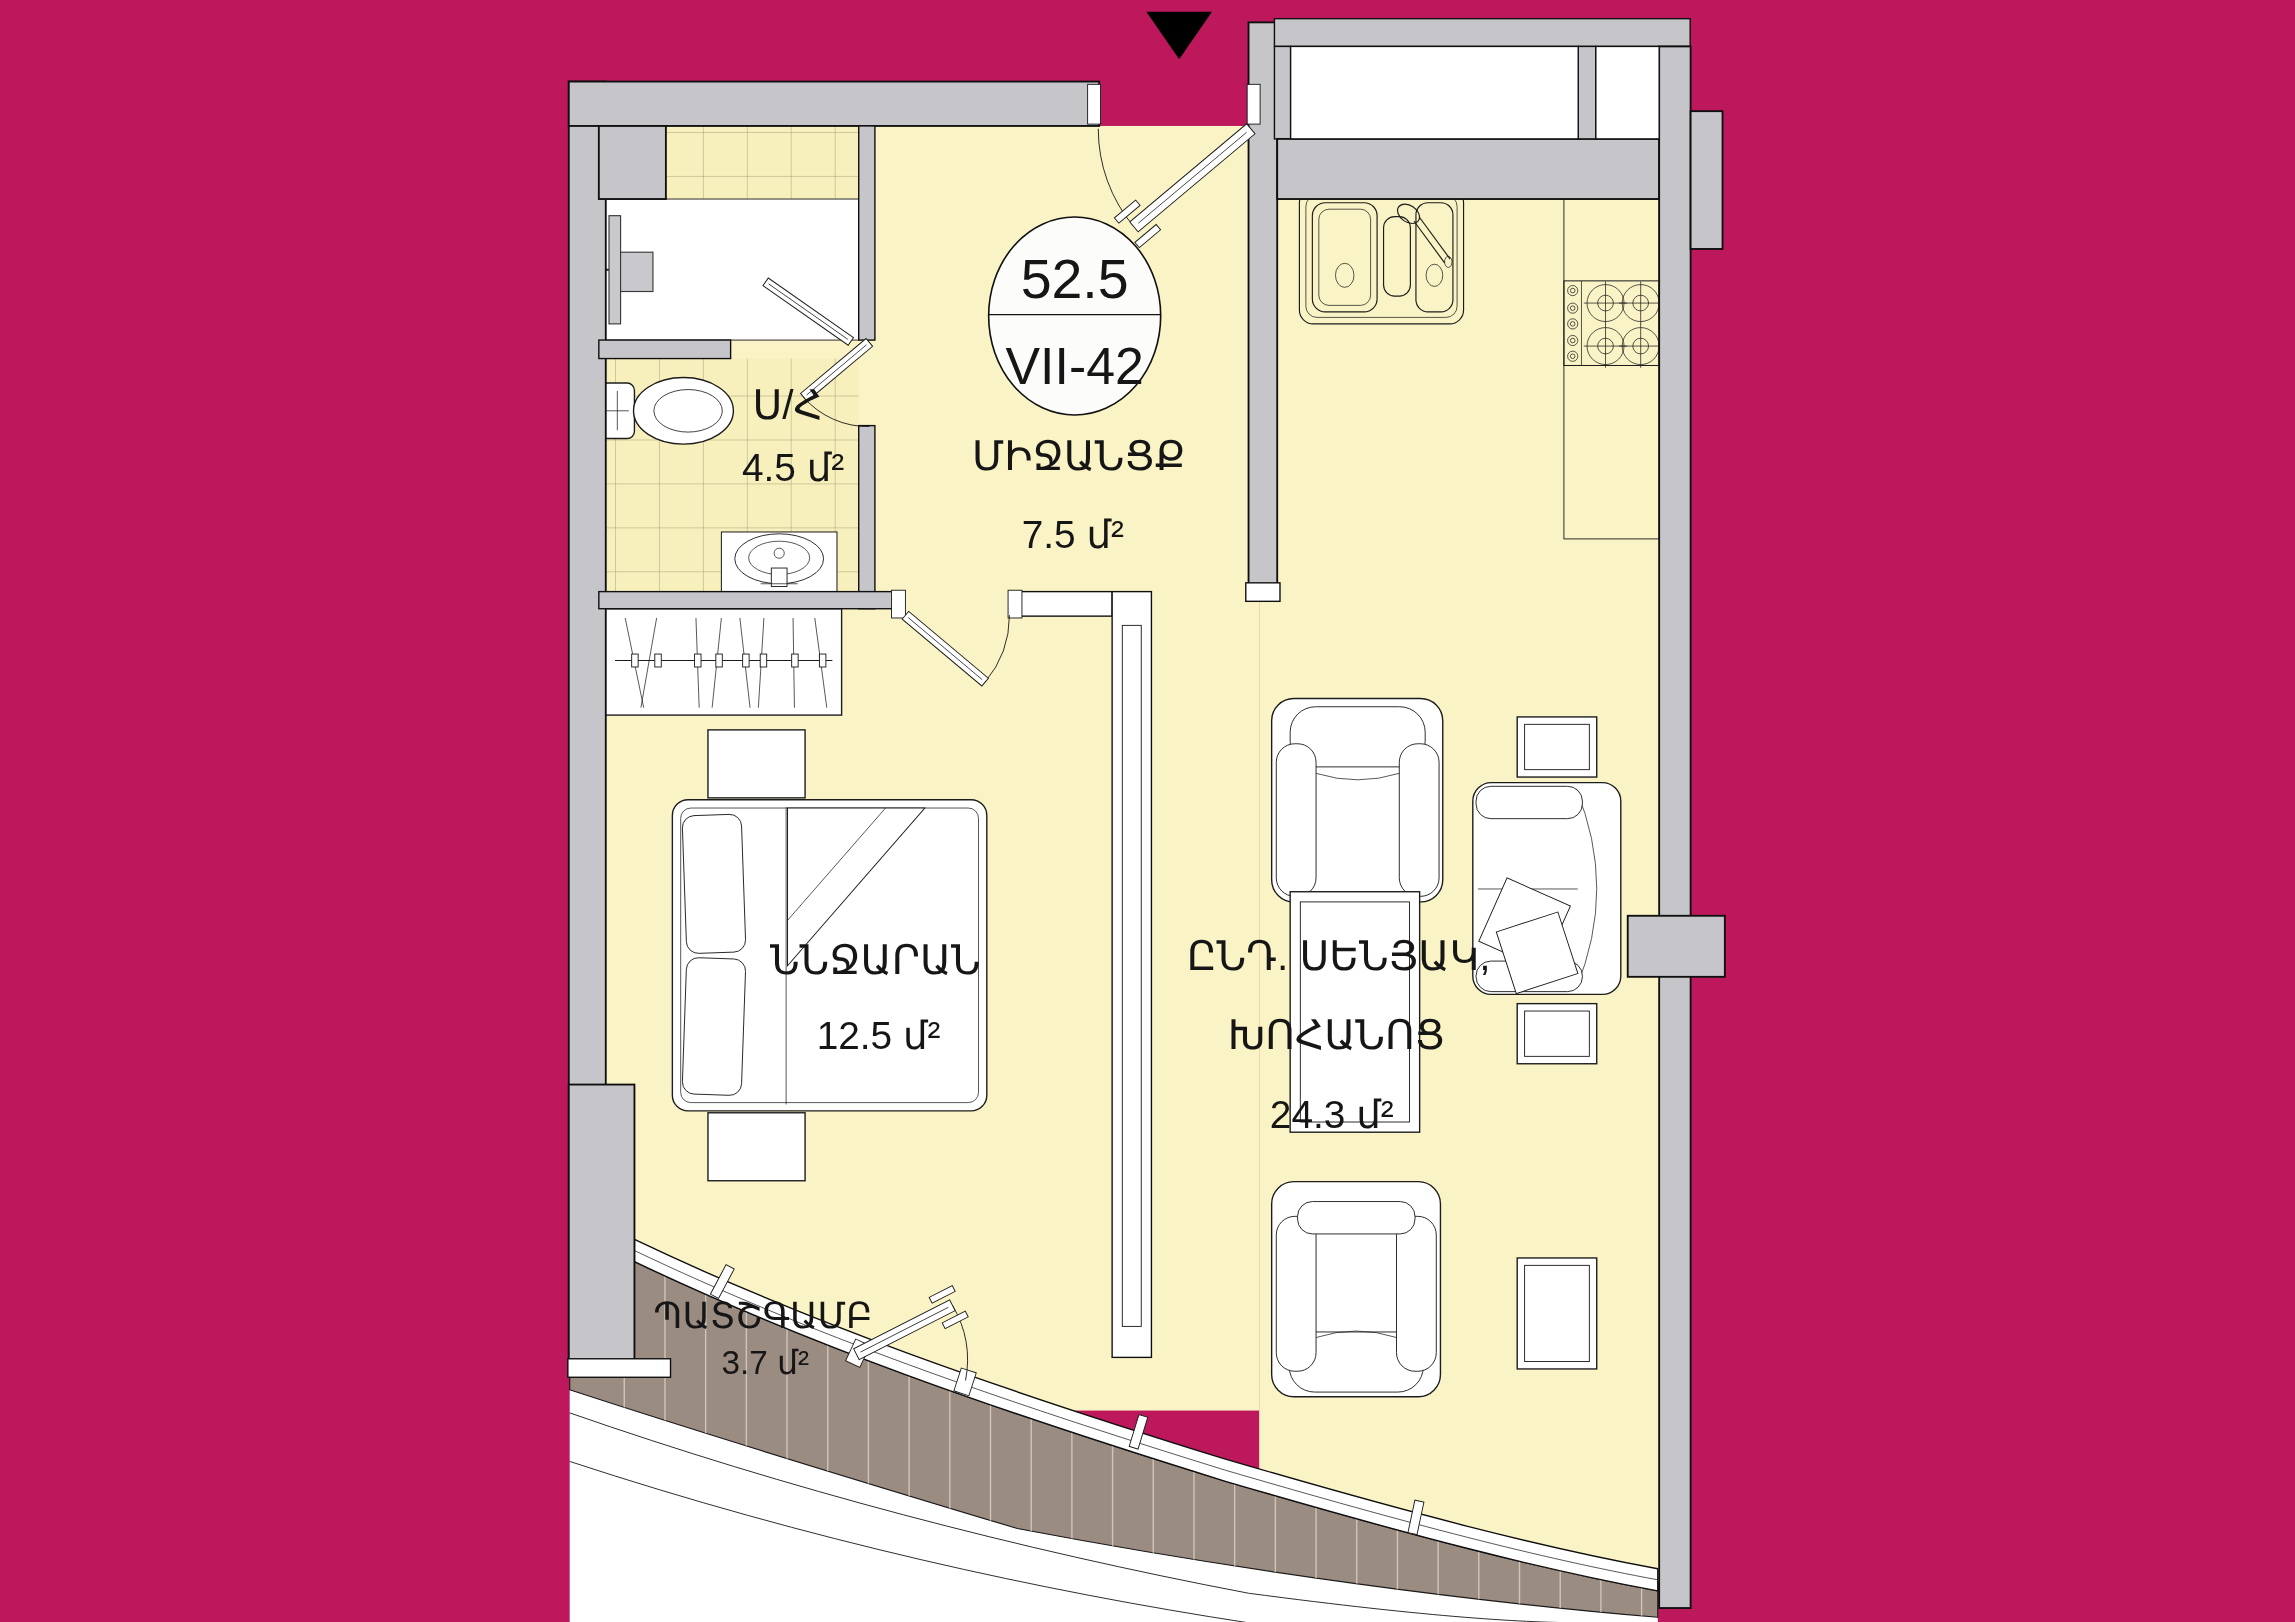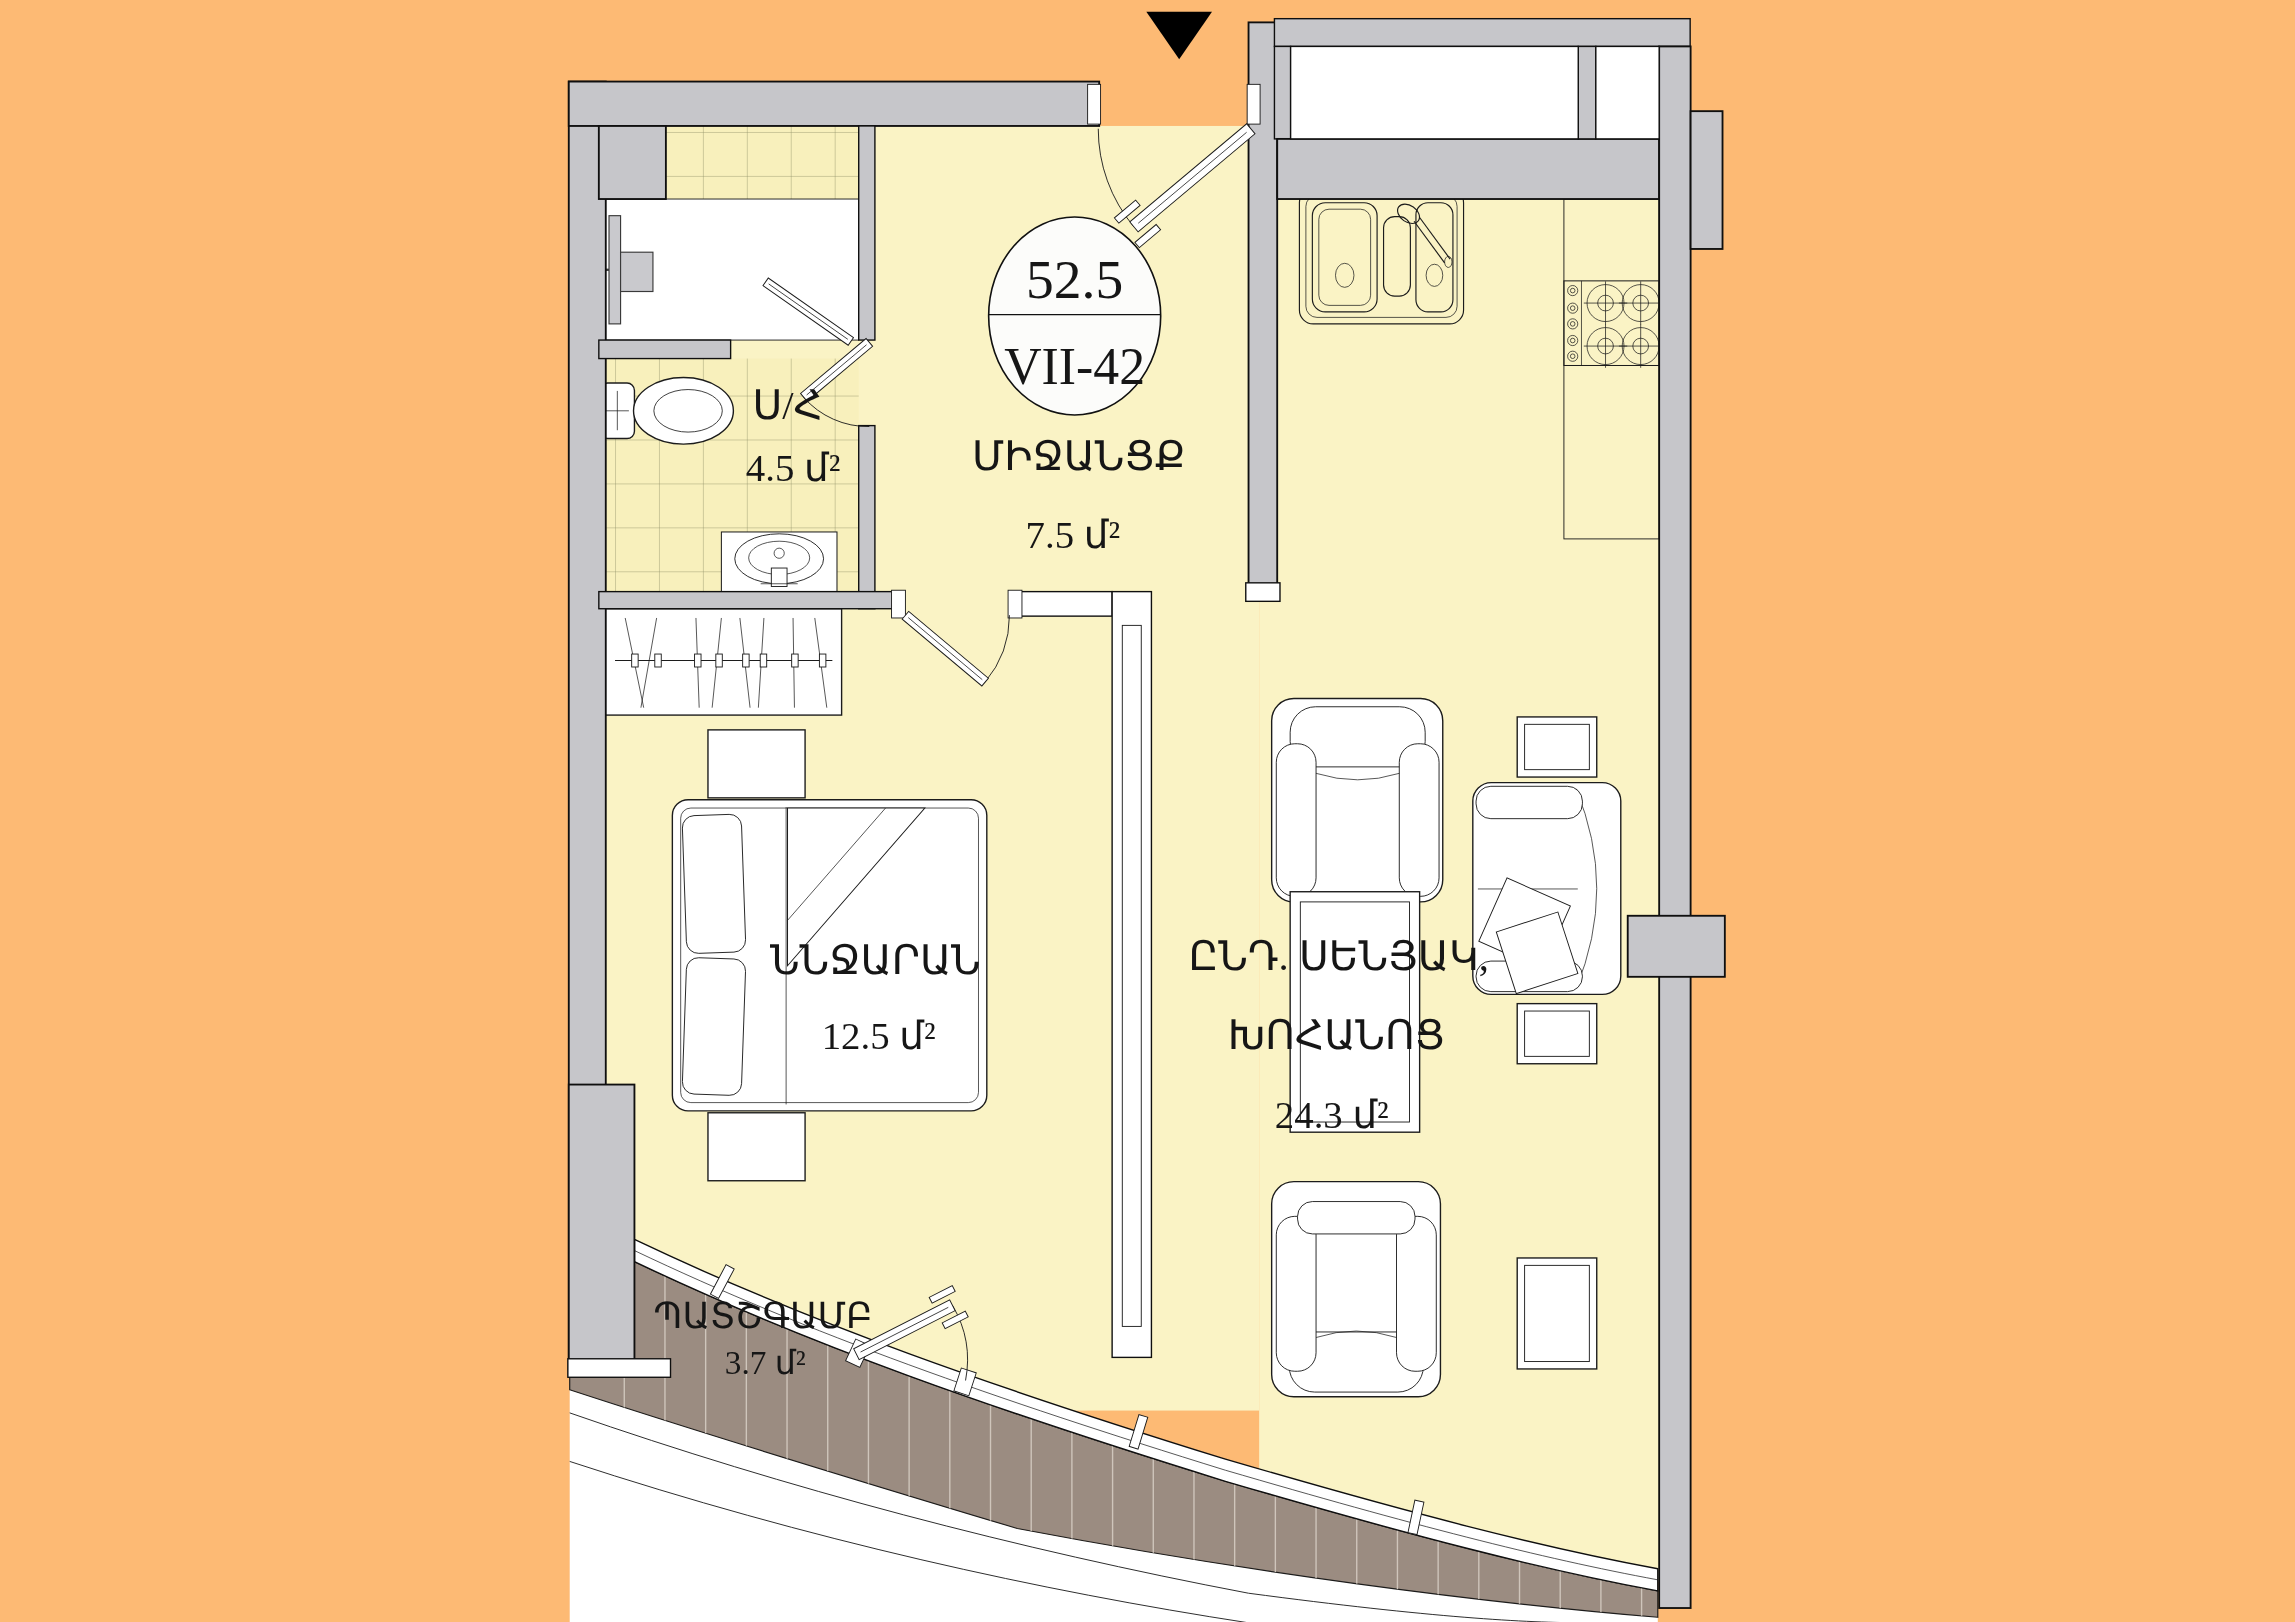--- a/index.html
+++ b/index.html
@@ -1,16 +1,16 @@
 <!DOCTYPE html>
 <html style="font-size:7.4px"><head>
 <meta charset="utf-8">
 <style>
   html,body{margin:0;padding:0;background:#ffffff;}
-  #stage{position:relative;width:2295px;height:1623px;background:#fdba74;font-family:Liberation Serif, serif;}
+  #stage{position:relative;width:2295px;height:1623px;background:#be185d;font-family:Liberation Sans, sans-serif;}
   svg{position:absolute;left:0;top:0;}
   .wall{fill:#C6C6CA;stroke:#0f0f0f;stroke-width:4;}
   .wall-thin{fill:#C6C6CA;stroke:#0f0f0f;stroke-width:3;}
   .floor{fill:#FAF3C5;stroke:none;}
   .whitebox{fill:#ffffff;stroke:#0f0f0f;stroke-width:3;}
   .whitebox-thin{fill:#ffffff;stroke:#1c1c1c;stroke-width:2;}
   .furn{fill:#ffffff;stroke:#1c1c1c;stroke-width:3;}
   .furn-yellow{fill:none;stroke:#1c1c1c;stroke-width:2.5;}
   .line{stroke:#1c1c1c;stroke-width:2.5;fill:none;}
   .thin{stroke:#1c1c1c;stroke-width:1.6;fill:none;}

